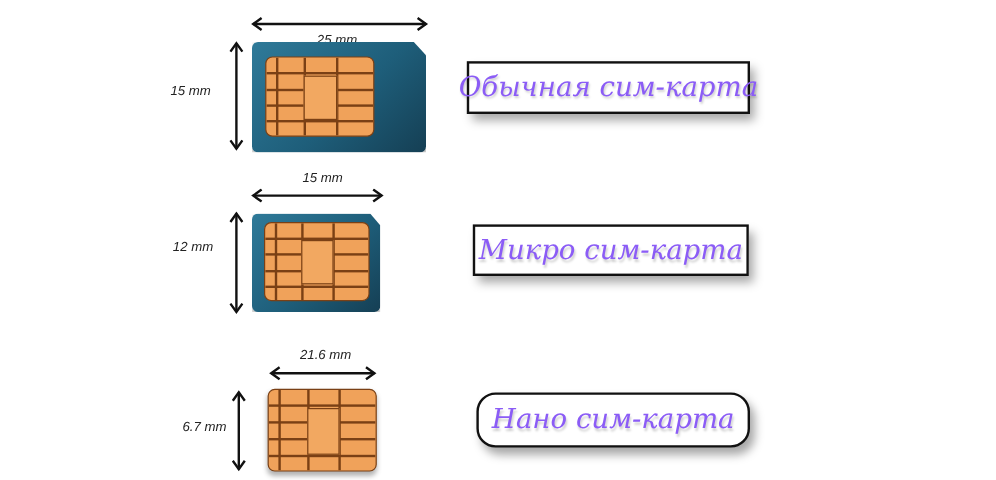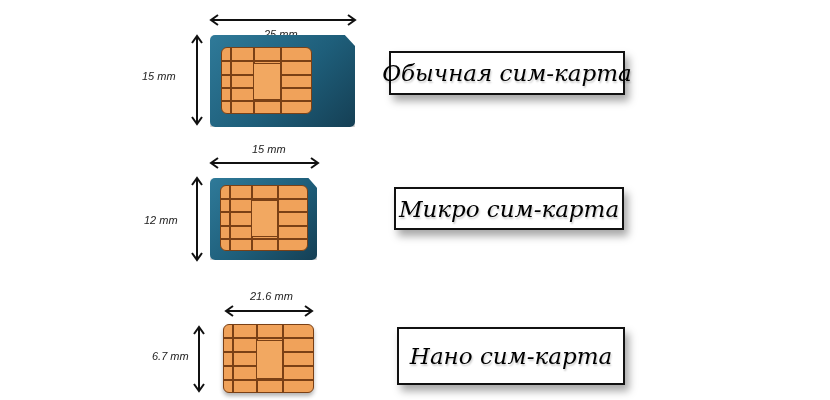--- a/index.html
+++ b/index.html
@@ -4,21 +4,21 @@
 <style>
   html,body{margin:0;padding:0;background:#fff;}
   body{width:830px;height:400px;position:relative;overflow:hidden;font-family:"Liberation Sans",sans-serif;}
   .dim{position:absolute;font-style:italic;font-size:11px;color:#222;font-family:"Liberation Sans",sans-serif;}
   .arrow{position:absolute;}
   .card{position:absolute;background:linear-gradient(135deg,#2f7a99 0%,#1e5e7a 55%,#153f54 100%);box-shadow:0 3px 5px rgba(0,0,0,0.35);}
   .chip{position:absolute;background:#f0a25a;border:1.5px solid #7a4015;border-radius:6px;box-sizing:border-box;overflow:hidden;}
   .chip .line{position:absolute;background:#7a4015;}
   .chip .center{position:absolute;border:1.5px solid #7a4015;box-sizing:border-box;background:#f2a861;}
   .label-box{position:absolute;background:#fff;border:2px solid #111;box-shadow:4px 6px 8px rgba(0,0,0,0.35);display:flex;align-items:center;justify-content:center;box-sizing:border-box;}
-  .label-text{font-family:"DejaVu Serif",serif;font-style:italic;color:#000000;font-size:23px;text-shadow:1px 2px 2px rgba(0,0,0,0.2);white-space:nowrap;}
+  .label-text{font-family:"DejaVu Serif",serif;font-style:italic;color:#8b5cf6;font-size:23px;text-shadow:1px 2px 2px rgba(0,0,0,0.2);white-space:nowrap;}
 </style>
 </head>
 <body>
 
 <div>
   <svg class="arrow" style="left:208px;top:14px;" width="150" height="12" viewBox="0 0 150 12">
     <line x1="3" y1="6" x2="147" y2="6" stroke="#111" stroke-width="2"></line>
     <polyline points="10,1 3,6 10,11" fill="none" stroke="#111" stroke-width="2"></polyline>
     <polyline points="140,1 147,6 140,11" fill="none" stroke="#111" stroke-width="2"></polyline>
   </svg>
@@ -55,21 +55,21 @@
     <polyline points="10,1 3,6 10,11" fill="none" stroke="#111" stroke-width="2"></polyline>
     <polyline points="103,1 110,6 103,11" fill="none" stroke="#111" stroke-width="2"></polyline>
   </svg>
   <div class="dim" style="left:252px;top:143px;">15 mm</div>
 
   <svg class="arrow" style="left:191px;top:176px;" width="12" height="86" viewBox="0 0 12 86">
     <line x1="6" y1="2" x2="6" y2="84" stroke="#111" stroke-width="2"></line>
     <polyline points="1,9 6,2 11,9" fill="none" stroke="#111" stroke-width="2"></polyline>
     <polyline points="1,77 6,84 11,77" fill="none" stroke="#111" stroke-width="2"></polyline>
   </svg>
-  <div class="dim" style="left:144px;top:214px;">12 mm</div>
+  <div class="dim" style="left:144px;top:200px;">12 mm</div>
 
   <div class="card" style="left:210px;top:178px;width:107px;height:82px;clip-path:polygon(0 0,92% 0,100% 12%,100% 100%,0 100%);border-radius:5px;">
   </div>
   <div class="chip" style="left:220px;top:185px;width:88px;height:66px;">
     <div class="line" style="left:0;right:0;top:12px;height:1.5px;"></div>
     <div class="line" style="left:0;right:0;top:25px;height:1.5px;"></div>
     <div class="line" style="left:0;right:0;top:39px;height:1.5px;"></div>
     <div class="line" style="left:0;right:0;top:52px;height:1.5px;"></div>
     <div class="line" style="left:8px;top:0;bottom:0;width:1.5px;"></div>
     <div class="line" style="left:30px;top:0;bottom:0;width:1.5px;"></div>
@@ -101,16 +101,16 @@
     <div class="line" style="left:0;right:0;top:12px;height:1.5px;"></div>
     <div class="line" style="left:0;right:0;top:26px;height:1.5px;"></div>
     <div class="line" style="left:0;right:0;top:40px;height:1.5px;"></div>
     <div class="line" style="left:0;right:0;top:54px;height:1.5px;"></div>
     <div class="line" style="left:8px;top:0;bottom:0;width:1.5px;"></div>
     <div class="line" style="left:32px;top:0;bottom:0;width:1.5px;"></div>
     <div class="line" style="left:58px;top:0;bottom:0;width:1.5px;"></div>
     <div class="center" style="left:32px;top:15px;width:27px;height:39px;"></div>
   </div>
 
-  <div class="label-box" style="left:397px;top:327px;width:228px;height:58px;">
+  <div class="label-box" style="left:397px;top:327px;width:228px;height:46px;border-radius:16px;">
     <span class="label-text">Нано сим-карта</span>
   </div>
 </div>
 
 </body></html>

